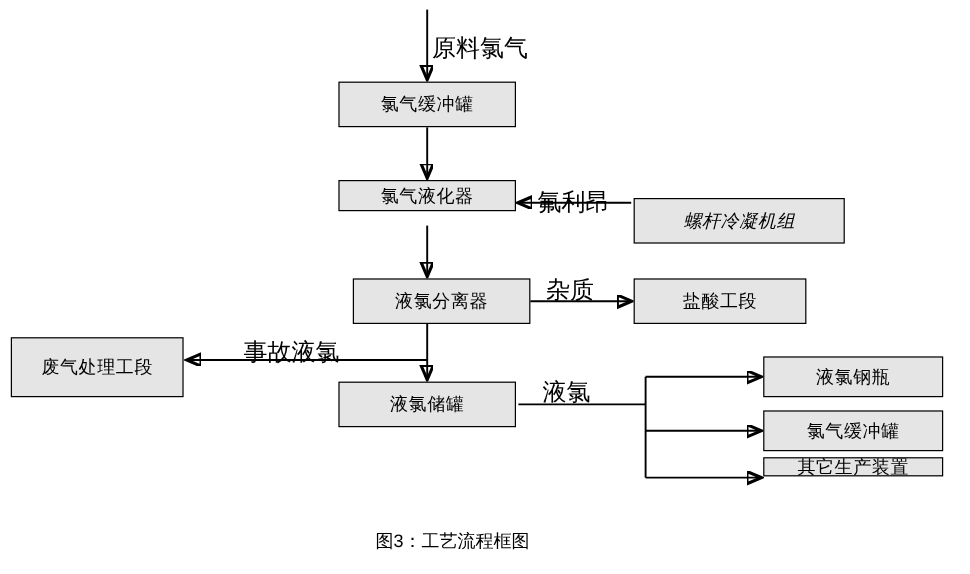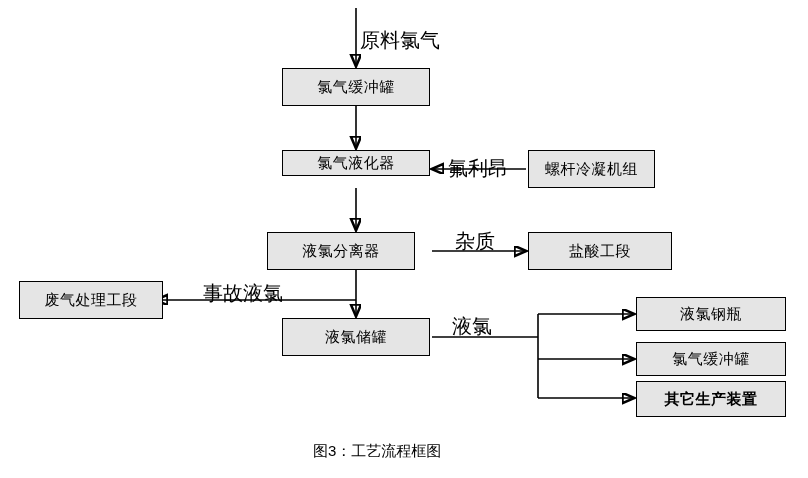--- a/index.html
+++ b/index.html
@@ -92,49 +92,49 @@
   </svg>
 
   <div class="node" style="left:282px; top:68px; width:148px; height:38px;">
     <span>氯气缓冲罐</span>
   </div>
 
   <div class="node" style="left:282px; top:150px; width:148px; height:26px;">
     <span>氯气液化器</span>
   </div>
 
-  <div class="node" style="left:528px; top:150px; width:127px; height:38px;">
+  <div class="node" style="left:528px; top:165px; width:176px; height:38px;font-style:italic;">
     <span>螺杆冷凝机组</span>
   </div>
 
-  <div class="node" style="left:267px; top:232px; width:148px; height:38px;">
+  <div class="node" style="left:294px; top:232px; width:148px; height:38px;">
     <span>液氯分离器</span>
   </div>
 
   <div class="node" style="left:528px; top:232px; width:144px; height:38px;">
     <span>盐酸工段</span>
   </div>
 
-  <div class="node" style="left:19px; top:281px; width:144px; height:38px;">
+  <div class="node" style="left:9px; top:281px; width:144px; height:50px;">
     <span>废气处理工段</span>
   </div>
 
   <div class="node" style="left:636px; top:297px; width:150px; height:34px;">
     <span>液氯钢瓶</span>
   </div>
 
   <div class="node" style="left:282px; top:318px; width:148px; height:38px;">
     <span>液氯储罐</span>
   </div>
 
   <div class="node" style="left:636px; top:342px; width:150px; height:34px;">
     <span>氯气缓冲罐</span>
   </div>
 
-  <div class="node" style="left:636px; top:381px; width:150px; height:36px;font-weight:bold;">
+  <div class="node" style="left:636px; top:381px; width:150px; height:16px;">
     <span>其它生产装置</span>
   </div>
 
   <div class="edge-label" style="left:360px; top:27px;">原料氯气</div>
 
   <div class="edge-label" style="left:448px; top:155px;">氟利昂</div>
 
   <div class="edge-label" style="left:455px; top:228px;">杂质</div>
 
   <div class="edge-label" style="left:203px; top:280px;">事故液氯</div>

